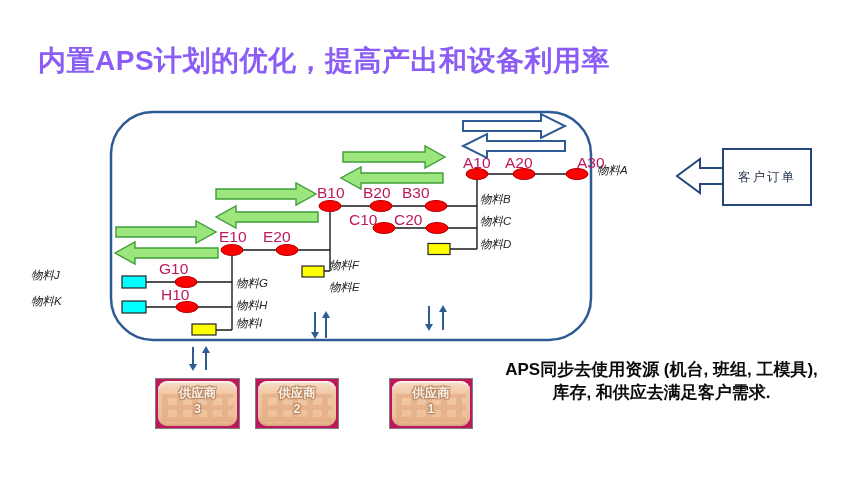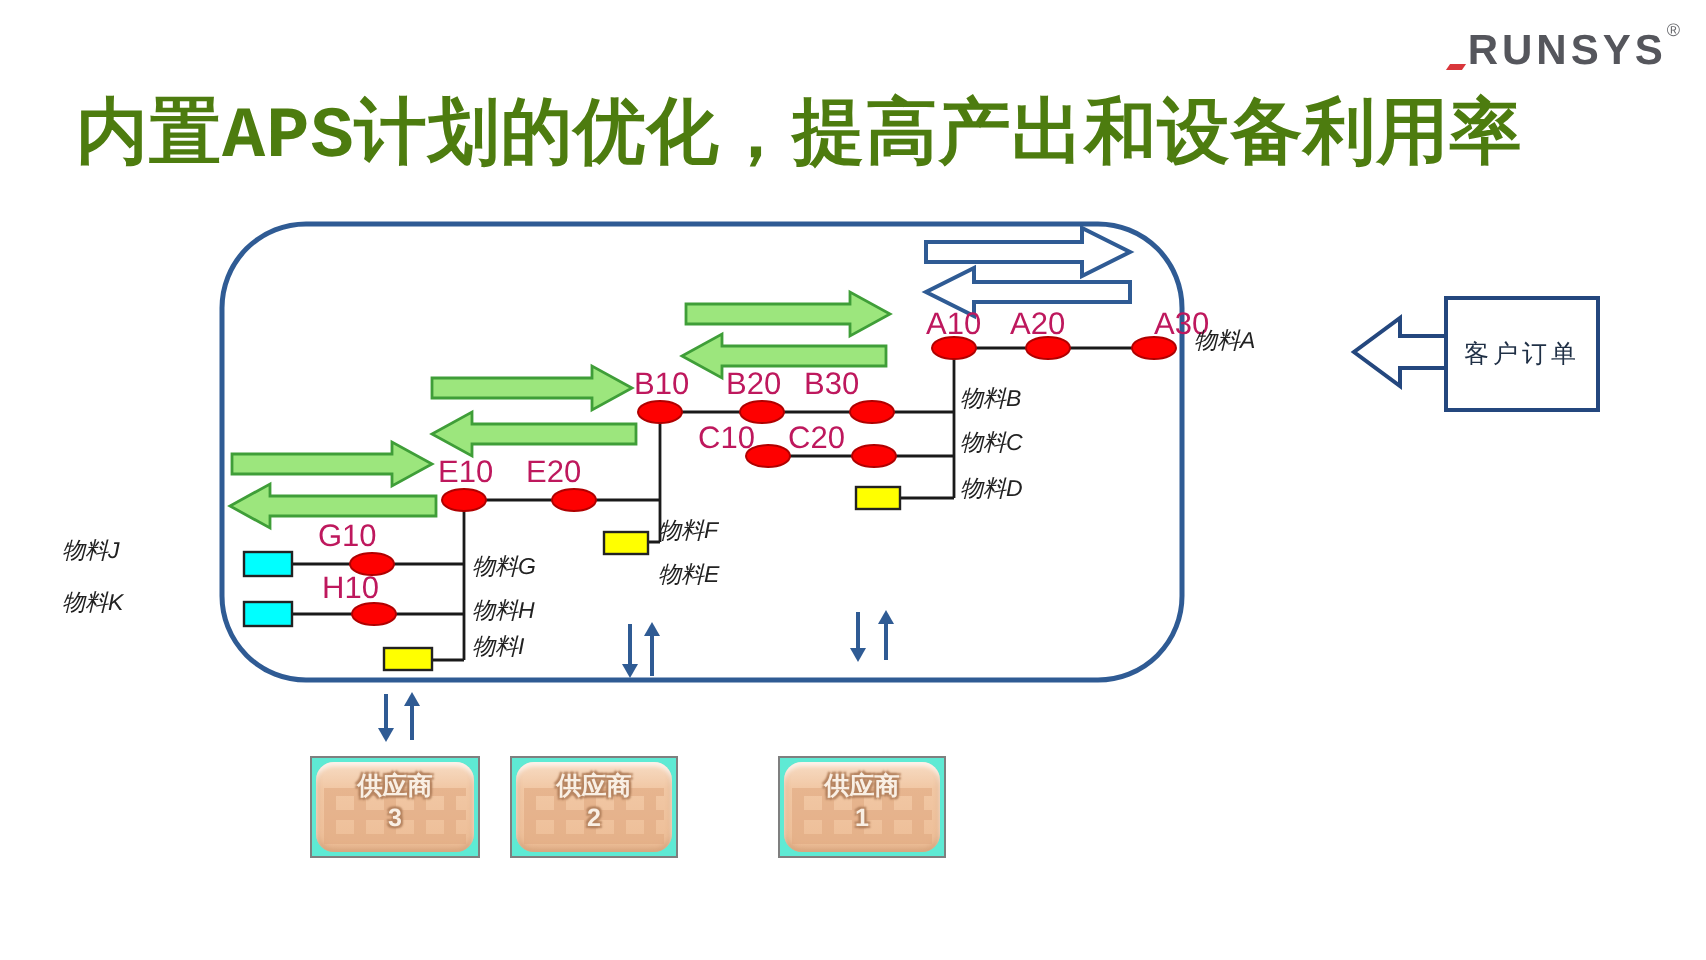--- a/index.html
+++ b/index.html
@@ -1,39 +1,39 @@
 <!DOCTYPE html>
 <html><head>
 <meta charset="utf-8">
 <style>
   html,body{margin:0;padding:0;background:#ffffff;}
   .slide{position:relative;width:853px;height:480px;background:#ffffff;overflow:hidden;
          font-family:"Liberation Sans","DejaVu Sans",sans-serif;}
   svg.layer{position:absolute;left:0;top:0;width:853px;height:480px;}
 
-  .title{position:absolute;left:38px;top:42px;font-size:36px;font-weight:700;color:#4d7c0f;
-         letter-spacing:0.5px;white-space:nowrap;font-family:Liberation Mono, monospace;}
+  .title{position:absolute;left:38px;top:42px;font-size:28px;font-weight:700;color:#8b5cf6;
+         letter-spacing:0.5px;white-space:nowrap;}
 
   .logo{position:absolute;left:700px;top:10px;width:140px;text-align:right;
         font-size:21px;font-weight:700;color:#55565C;letter-spacing:2px;white-space:nowrap;}
   .logo sup{font-size:9px;font-weight:400;color:#6a6b6f;vertical-align:14px;letter-spacing:0;}
   .logo .red-accent{position:absolute;left:24px;top:22px;width:8px;height:3px;background:#D9363B;
         transform:skewX(-35deg);}
 
   .aps-label{position:absolute;left:136px;top:117px;font-size:43px;font-weight:400;
         color:#2E74B5;letter-spacing:1px;}
 
   .op{position:absolute;font-size:15.5px;color:#be185d;white-space:nowrap;}
   .mat{position:absolute;font-size:11.5px;color:#222;white-space:nowrap;font-style:italic;}
 
-  .customer-box{position:absolute;left:722px;top:148px;width:78px;height:58px;border:2px solid #24477E;
+  .customer-box{position:absolute;left:722px;top:148px;width:90px;height:58px;border:2px solid #24477E;
         display:flex;align-items:center;justify-content:center;font-size:12.5px;color:#1f2f45;
         letter-spacing:2px;box-sizing:border-box;background:#fff;}
 
-  .supplier{position:absolute;width:85px;height:51px;border:1px solid #7f7f7f;background:#5eead4;
+  .supplier{position:absolute;width:85px;height:51px;border:1px solid #7f7f7f;background:#be185d;
         padding:2px;box-sizing:border-box;}
   .building{position:relative;width:100%;height:100%;border-radius:9px;
         background:linear-gradient(#F7DCC4 0%,#F1C7A4 30%,#EDBD96 100%);
         box-shadow:inset 0 2px 2px rgba(255,255,255,0.7), inset 0 -2px 3px rgba(187,130,92,0.45);
         overflow:hidden;}
   .building .windows{position:absolute;left:4px;right:4px;top:13px;bottom:4px;opacity:0.55;
         background-image:
           repeating-linear-gradient(90deg, #DFA77E 0 6px, transparent 6px 15px),
           repeating-linear-gradient(0deg, #DFA77E 0 5px, transparent 5px 12px);}
   .building .sup-text{position:absolute;left:0;right:0;top:5px;text-align:center;
@@ -102,23 +102,20 @@
       <line x1="443" y1="330" x2="443" y2="311"></line>
       <polygon points="439,312 447,312 443,305" stroke="none"></polygon>
 
       <line x1="193" y1="347" x2="193" y2="365"></line>
       <polygon points="189,364 197,364 193,371" stroke="none"></polygon>
       <line x1="206" y1="370" x2="206" y2="352"></line>
       <polygon points="202,353 210,353 206,346" stroke="none"></polygon>
     </g>
   </svg>
 
-  <div class="logo">
-    <span class="red-accent"></span><span>RUNSYS</span><sup>®</sup>
-  </div>
 
   <div class="title">内置APS计划的优化，提高产出和设备利用率</div>
 
 
   <div class="op" style="left:463px;top:154px;">A10</div>
   <div class="op" style="left:505px;top:154px;">A20</div>
   <div class="op" style="left:549px;top:154px;margin-left:28px;">A30</div>
   <div class="op" style="left:317px;top:184px;">B10</div>
   <div class="op" style="left:363px;top:184px;">B20</div>
   <div class="op" style="left:402px;top:184px;">B30</div>
@@ -166,14 +163,18 @@
   <div class="supplier" style="left:389px;top:378px;width:84px;">
     <div class="building">
       <div class="windows"></div>
       <div class="sup-text">
         <span>供应商</span><br>
         <span>1</span>
       </div>
     </div>
   </div>
 
+  <div class="footnote">
+    <div>APS同步去使用资源 (机台, 班组, 工模具),</div>
+    <div>库存, 和供应去满足客户需求.</div>
+  </div>
 
 </div>
 
 </body></html>

